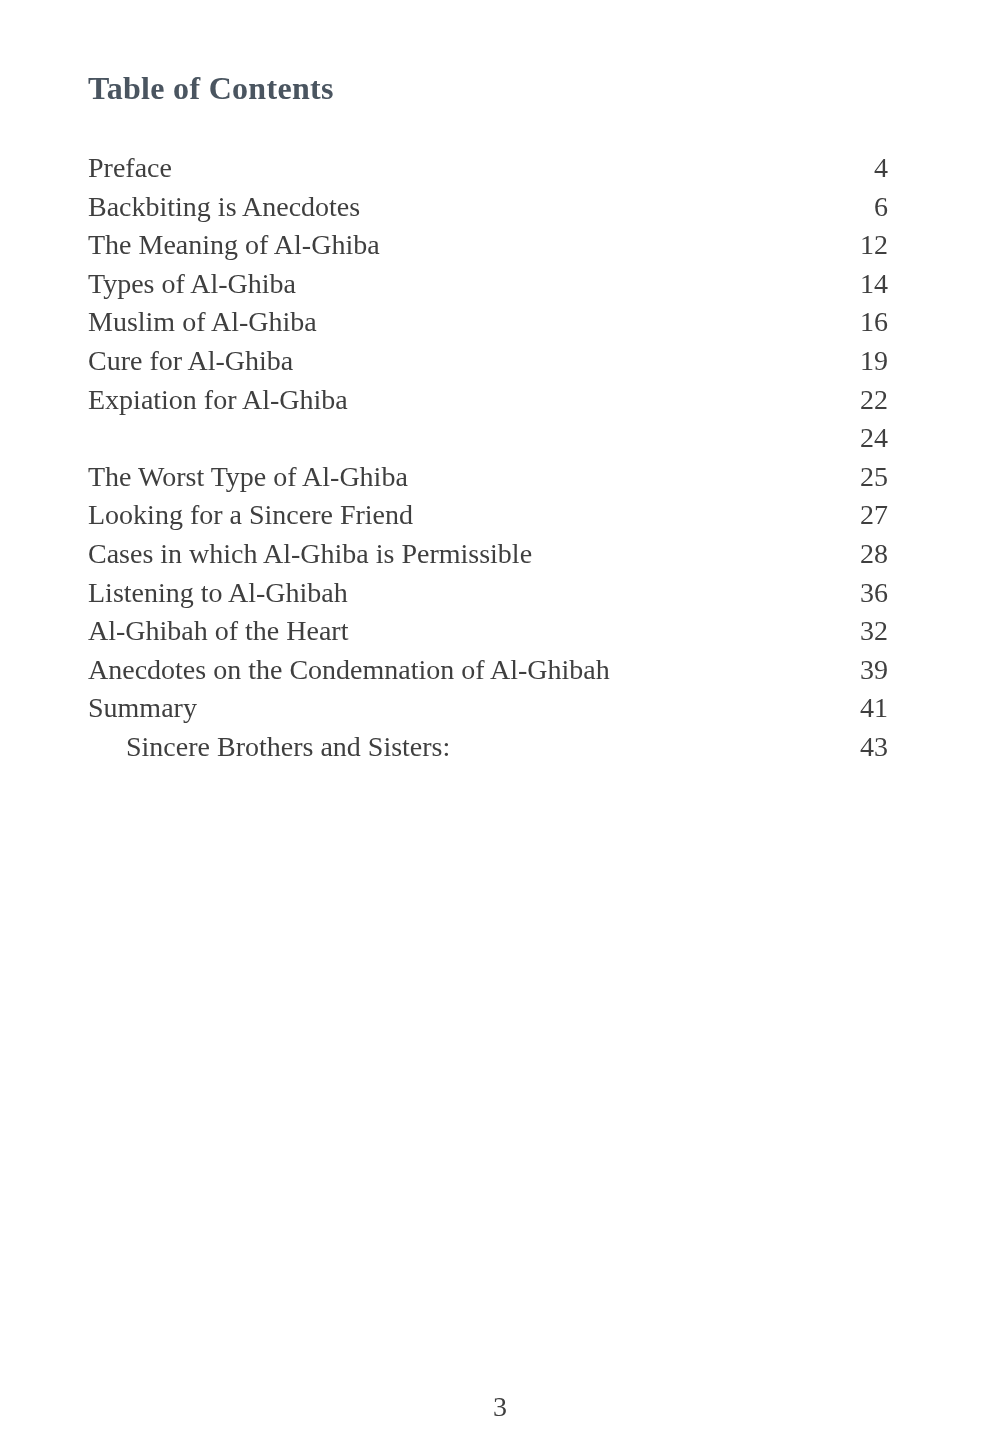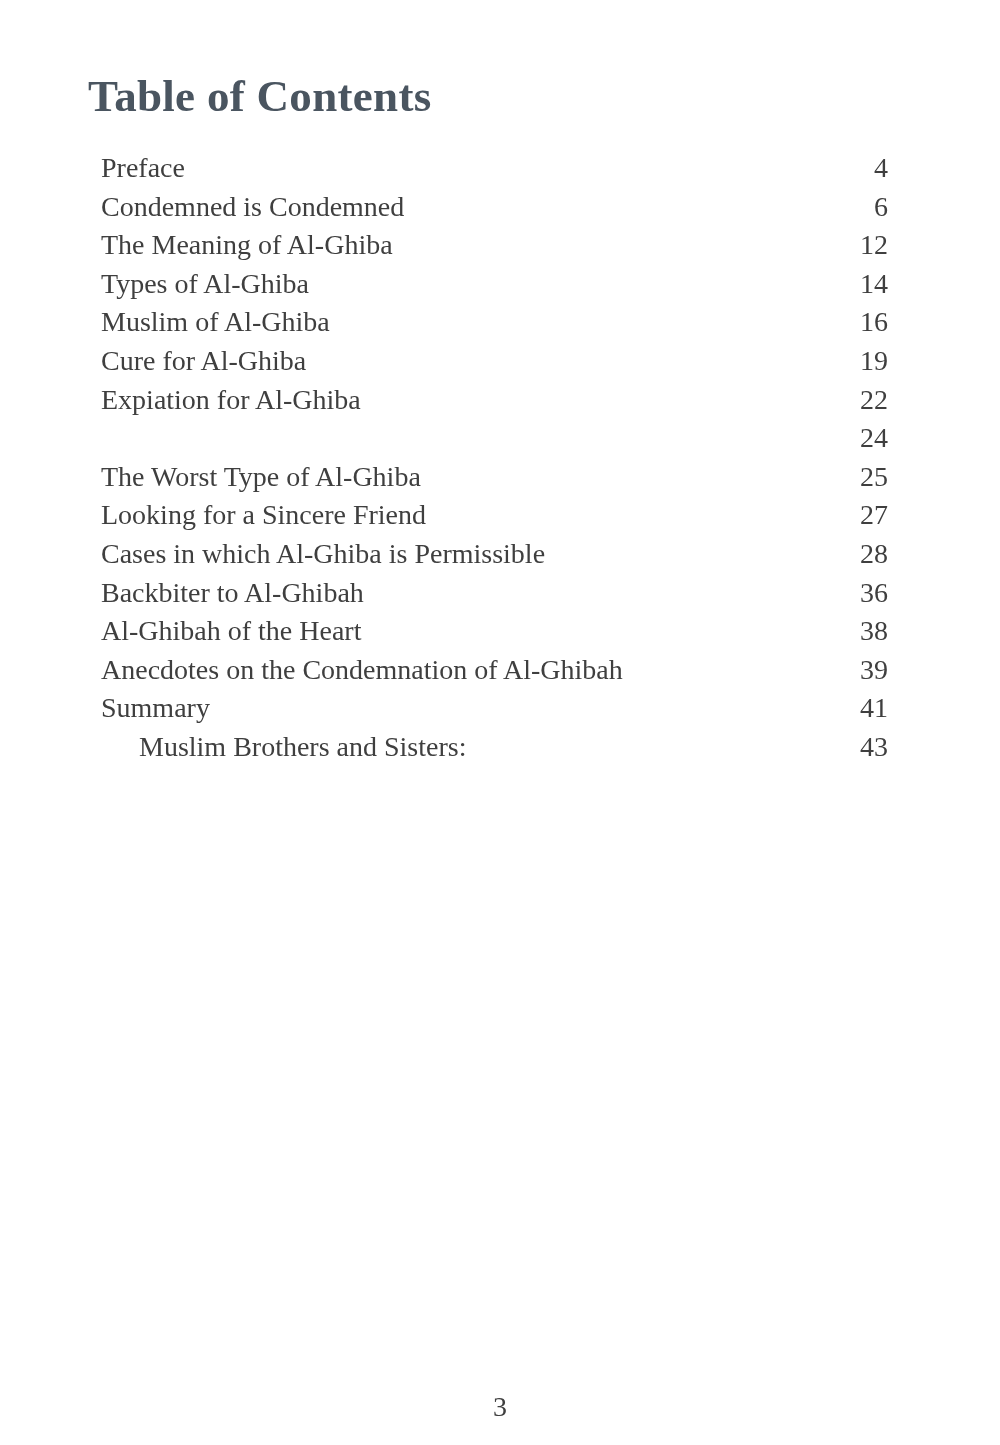--- a/index.html
+++ b/index.html
@@ -20,21 +20,21 @@
     left: 0;
     top: 0;
     width: 1000px;
     height: 1445px;
     box-sizing: border-box;
   }
   .toc-title {
     position: absolute;
     left: 88px;
     top: 70px;
-    font-size: 45px;
+    font-size: 32px;
     font-weight: bold;
     color: #4a5560;
     letter-spacing: 0.3px;
     text-align: right;
   }
   .toc-list {
     position: absolute;
     left: 88px;
     top: 152px;
     width: 800px;
@@ -43,21 +43,20 @@
     position: relative;
     height: 38.6px;
     font-size: 28px;
     color: #3f3f3f;
     white-space: nowrap;
   }
   .toc-row .label {
     position: absolute;
     left: 0;
     top: 0;
-    margin-left: 13px;
   }
   .toc-row.indent .label {
     left: 38px;
   }
   .toc-row .page-num {
     position: absolute;
     right: 0;
     top: 0;
     text-align: right;
     width: 60px;
@@ -79,21 +78,21 @@
 <div class="page">
 
   <div class="toc-title">Table of Contents</div>
 
   <div class="toc-list">
       <div class="toc-row">
         <span class="label">Preface</span>
         <span class="page-num">4</span>
       </div>
       <div class="toc-row">
-        <span class="label">Condemned is Condemned</span>
+        <span class="label">Backbiting is Anecdotes</span>
         <span class="page-num">6</span>
       </div>
       <div class="toc-row">
         <span class="label">The Meaning of Al-Ghiba</span>
         <span class="page-num">12</span>
       </div>
       <div class="toc-row">
         <span class="label">Types of Al-Ghiba</span>
         <span class="page-num">14</span>
       </div>
@@ -118,36 +117,36 @@
       </div>
       <div class="toc-row">
         <span class="label">Looking for a Sincere Friend</span>
         <span class="page-num">27</span>
       </div>
       <div class="toc-row">
         <span class="label">Cases in which Al-Ghiba is Permissible</span>
         <span class="page-num">28</span>
       </div>
       <div class="toc-row">
-        <span class="label">Backbiter to Al-Ghibah</span>
+        <span class="label">Listening to Al-Ghibah</span>
         <span class="page-num">36</span>
       </div>
       <div class="toc-row">
         <span class="label">Al-Ghibah of the Heart</span>
-        <span class="page-num">38</span>
+        <span class="page-num">32</span>
       </div>
       <div class="toc-row">
         <span class="label">Anecdotes on the Condemnation of Al-Ghibah</span>
         <span class="page-num">39</span>
       </div>
       <div class="toc-row">
         <span class="label">Summary</span>
         <span class="page-num">41</span>
       </div>
       <div class="toc-row indent">
-        <span class="label">Muslim Brothers and Sisters:</span>
+        <span class="label">Sincere Brothers and Sisters:</span>
         <span class="page-num">43</span>
       </div>
     </div>
 
   <div class="folio">3</div>
 
 </div>
 
 </body></html>

